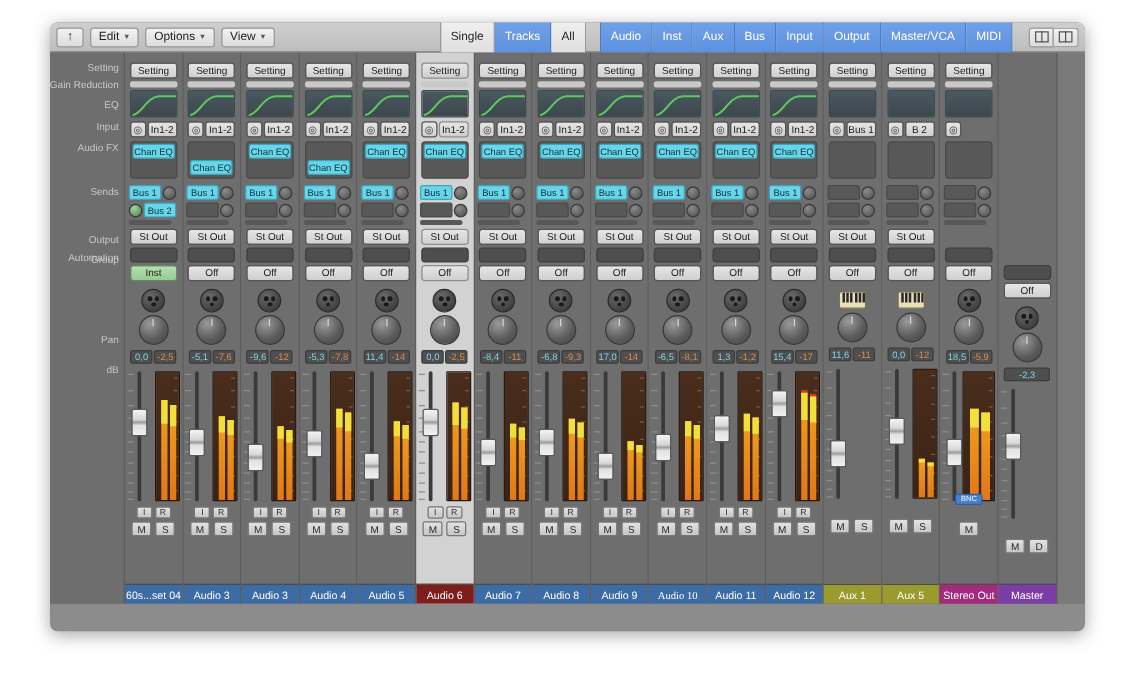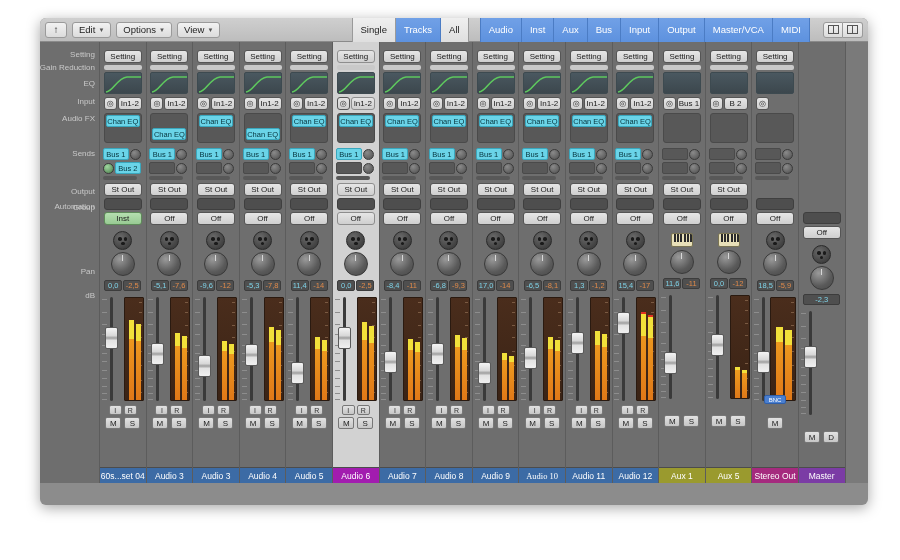--- a/index.html
+++ b/index.html
@@ -711,21 +711,21 @@
             </div>
           </div>
           <div class="irrow">
             <div class="mini">I</div>
             <div class="mini">R</div>
           </div>
           <div class="msrow">
             <div class="ms">M</div>
             <div class="ms">S</div>
           </div>
-          <div class="tname" style="background: #a21caf;">Audio 6</div>
+          <div class="tname" style="background: #7f1d1d;">Audio 6</div>
         </div>
         <div class="strip">
           <div class="ctl">Setting</div>
           <div class="gainred"></div>
           <div class="eqbox">
             <svg width="38" height="22">
               <path d="M1 19 C 8 19, 12 5, 22 4 L37 4" stroke="#5ec85e" stroke-width="1.6" fill="none"></path>
             </svg>
           </div>
           <div class="inrow">

